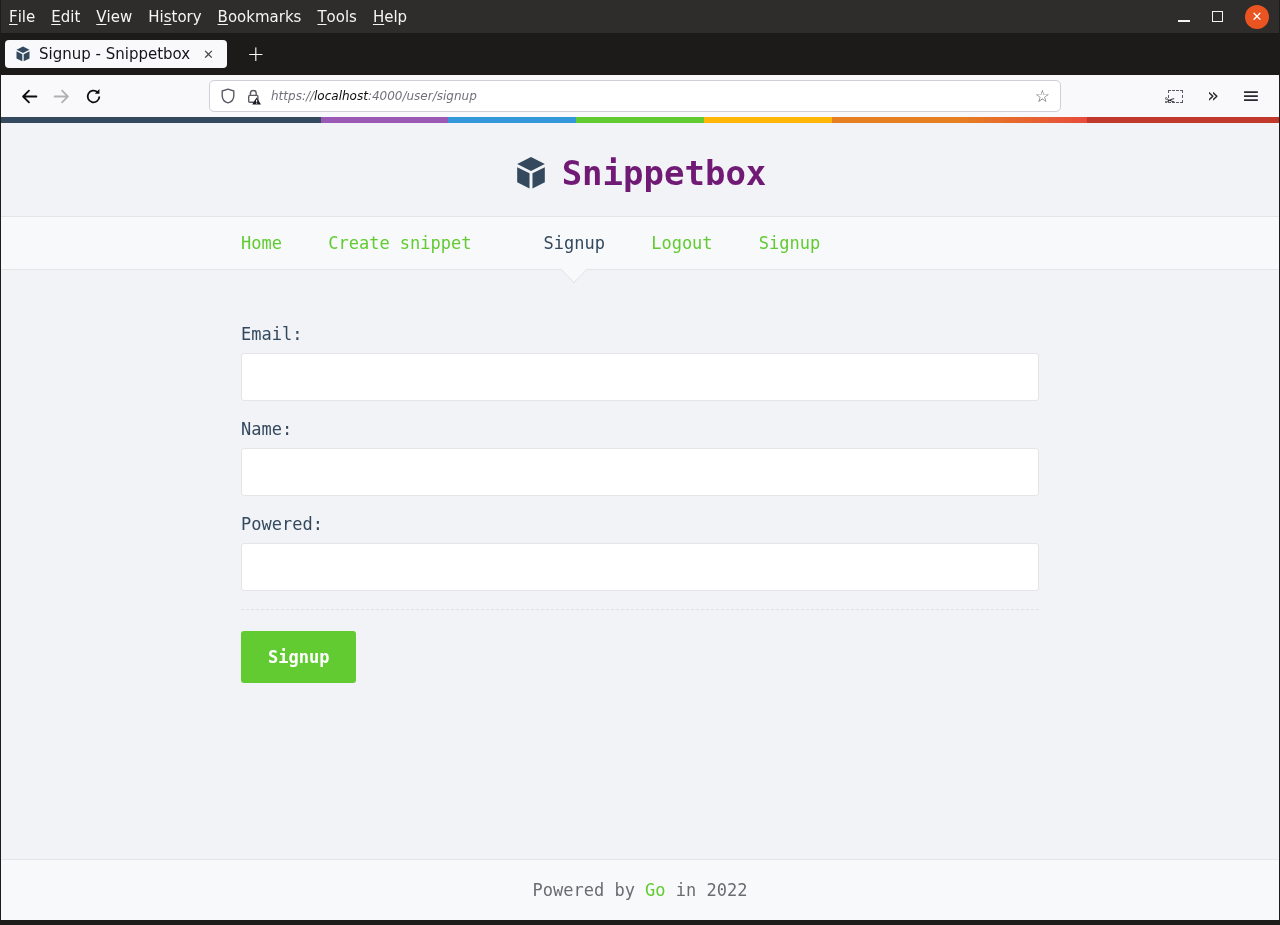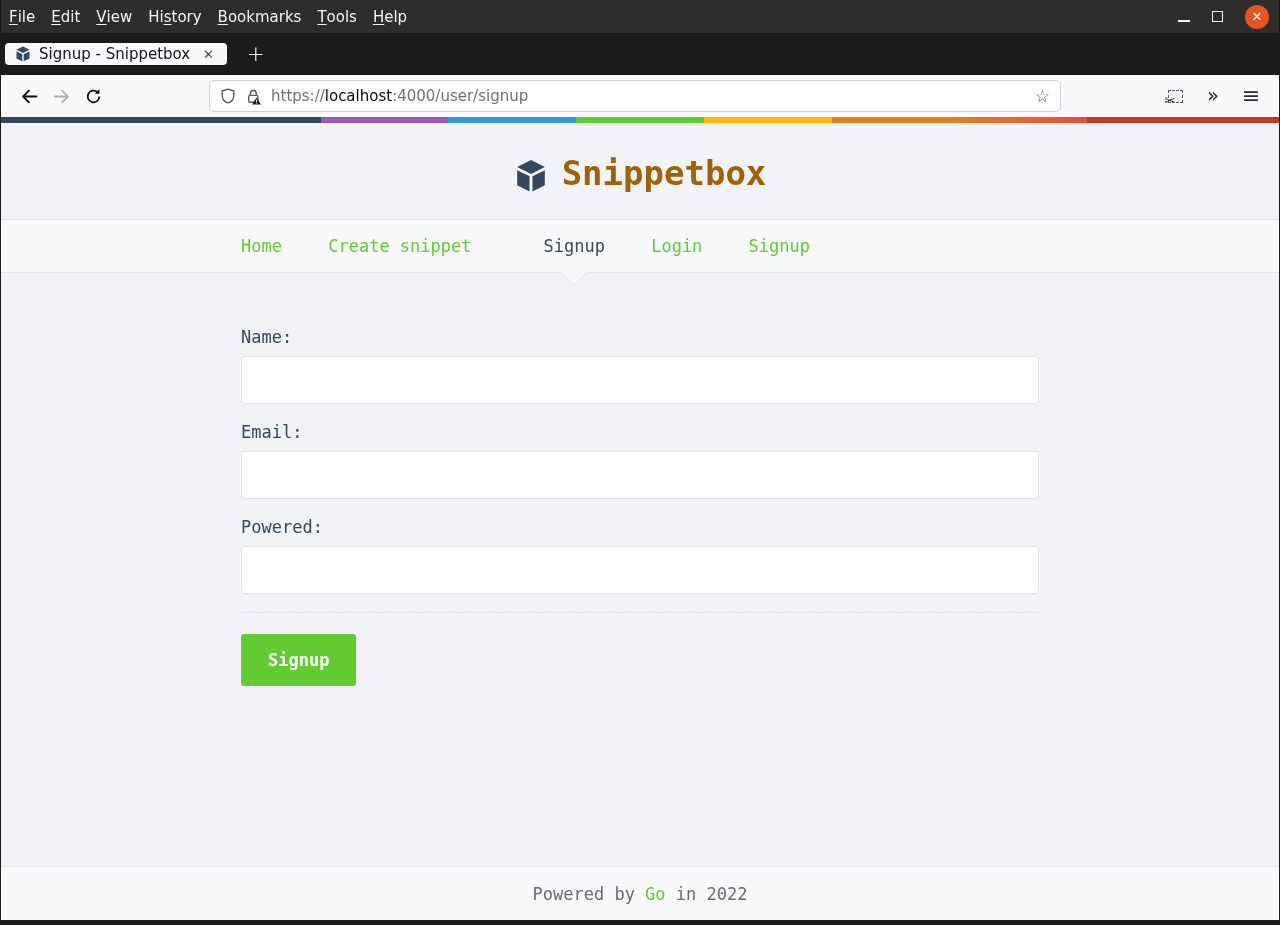--- a/index.html
+++ b/index.html
@@ -25,36 +25,36 @@
   .wc-min { width: 12px; height: 2px; background: #f4f4f4; display: inline-block; }
   .wc-max { width: 11px; height: 11px; border: 1.5px solid #f4f4f4; display: inline-block; }
   .wc-close {
     width: 24px; height: 24px; border-radius: 50%; background: #E95420;
     color: #fff; font-size: 13px; display: flex; align-items: center; justify-content: center;
   }
 
   
   .tabbar { height: 42px; background: #1c1b19; display: flex; align-items: center; padding-left: 4px; flex: 0 0 auto; }
   .tab {
-    width: 222px; height: 22px; background: #f9f9fb; border-radius: 4px;
+    width: 222px; height: 28px; background: #f9f9fb; border-radius: 4px;
     display: flex; align-items: center; padding: 0 8px 0 10px; color: #15141a; font-size: 15px;
   }
   .tab-title { flex: 1; margin-left: 8px; white-space: nowrap; overflow: hidden; }
   .tab-close { color: #4a4a4f; font-size: 13px; padding: 2px 5px; border-radius: 3px; }
   .newtab-btn { color: #fbfbfe; font-size: 21px; margin-left: 12px; padding: 0 8px; font-weight: 300; }
 
   
   .toolbar { height: 42px; background: #f9f9fb; display: flex; align-items: center; padding: 0 12px; flex: 0 0 auto; }
   .tool-btn { width: 32px; height: 32px; display: flex; align-items: center; justify-content: center; border-radius: 4px; }
   .urlbar {
     flex: 0 0 852px; height: 32px; margin-left: 100px; background: #fff;
     border: 1px solid #cfcfd8; border-radius: 5px;
     display: flex; align-items: center; padding: 0 10px; gap: 9px;
   }
-  .url-text { flex: 1; font-size: 15px; color: #71717a; white-space: nowrap; overflow: hidden; }
+  .url-text { flex: 1; font-size: 12px; color: #71717a; white-space: nowrap; overflow: hidden; font-style: italic; }
   .url-domain { color: #0c0c0d; }
   .star { color: #5b5b66; font-size: 17px; line-height: 1; }
   .right-tools { margin-left: auto; display: flex; align-items: center; gap: 6px; }
   .shot-box { width: 15px; height: 13px; border: 1px dashed #5b5b66; position: relative; display: inline-block; }
   .shot-box .scissors { position: absolute; left: -4px; bottom: -6px; font-size: 13px; color: #1c1b22; }
   .overflow-glyph { font-size: 19px; color: #2a2a2e; line-height: 1; padding-bottom: 2px; }
   .hamburger-glyph { font-size: 22px; color: #2a2a2e; line-height: 1; }
 
   
   .viewport {
@@ -64,22 +64,22 @@
   }
   .stripe {
     height: 6px; flex: 0 0 auto;
     background: linear-gradient(to right,
       #34495E, #34495E 25%, #9B59B6 25%, #9B59B6 35%, #3498DB 35%, #3498DB 45%,
       #62CB31 45%, #62CB31 55%, #FFB606 55%, #FFB606 65%, #E67E22 65%, #E67E22 75%,
       #E74C3C 85%, #C0392B 85%);
   }
   header.site-header { padding: 30px 240px 22px; text-align: center; flex: 0 0 auto; }
   .brand-link {
-    color: #a16207; text-decoration: none; font-size: 34px; font-weight: bold;
-    display: inline-flex; align-items: flex-end; gap: 14px;
+    color: #701a75; text-decoration: none; font-size: 34px; font-weight: bold;
+    display: inline-flex; align-items: center; gap: 14px;
   }
   nav.site-nav {
     background: #F7F9FA; border-top: 1px solid #E4E5E7; border-bottom: 1px solid #E4E5E7;
     padding: 13px 240px; display: flex; justify-content: flex-start;
     position: relative; z-index: 2; flex: 0 0 auto; line-height: 26px;
   }
   .nav-link { color: #62CB31; text-decoration: none; }
   .nav-left .nav-link { margin-right: 36px; }
   .nav-right .nav-link { margin-left: 36px; }
   .nav-link.active { color: #34495E; position: relative; display: inline-block; }
@@ -96,21 +96,21 @@
     width: 100%; height: 48px; padding: 0 18px;
     border: 1px solid #E4E5E7; border-radius: 3px; background: #fff;
     color: #6A6C6F; font-family: inherit; font-size: 17px; outline: none;
   }
   .form-submit-row { border-top: 1px dashed #dfe1e3; padding-top: 21px; }
   .submit-btn {
     background: #62CB31; color: #fff; border: none; border-radius: 3px;
     padding: 16px 27px; font-family: inherit; font-size: 17px; font-weight: bold; cursor: pointer;
   }
   footer.site-footer {
-    background: #F7F9FA; border-top: 1px solid #E4E5E7; height: 54px;
+    background: #F7F9FA; border-top: 1px solid #E4E5E7; height: 61px;
     display: flex; align-items: center; justify-content: center;
     color: #6A6C6F; flex: 0 0 auto;
   }
   .footer-link { color: #62CB31; text-decoration: none; }
   .bottom-frame { height: 5px; background: #1d1c1a; flex: 0 0 auto; }
 </style>
 </head>
 <body>
 
 <div class="window">
@@ -205,34 +205,34 @@
       </a>
     </header>
 
     <nav class="site-nav">
       <div class="nav-left">
         <a class="nav-link">Home</a>
         <a class="nav-link">Create snippet</a>
       </div>
       <div class="nav-right">
         <a class="nav-link active"><span>Signup</span><span class="nav-caret"></span></a>
-        <a class="nav-link">Login</a>
+        <a class="nav-link">Logout</a>
         <a class="nav-link">Signup</a>
       </div>
     </nav>
 
     <main class="site-main">
       <form>
         <div class="form-field">
+          <label>Email:</label>
+          <input type="email" value="" style="">
+        </div>
+        <div class="form-field">
           <label>Name:</label>
           <input type="text" value="" style="">
-        </div>
-        <div class="form-field">
-          <label>Email:</label>
-          <input type="email" value="" style="">
         </div>
         <div class="form-field">
           <label>Powered:</label>
           <input type="password" value="" style="">
         </div>
         <div class="form-submit-row">
           <button type="button" class="submit-btn">Signup</button>
         </div>
       </form>
     </main>

